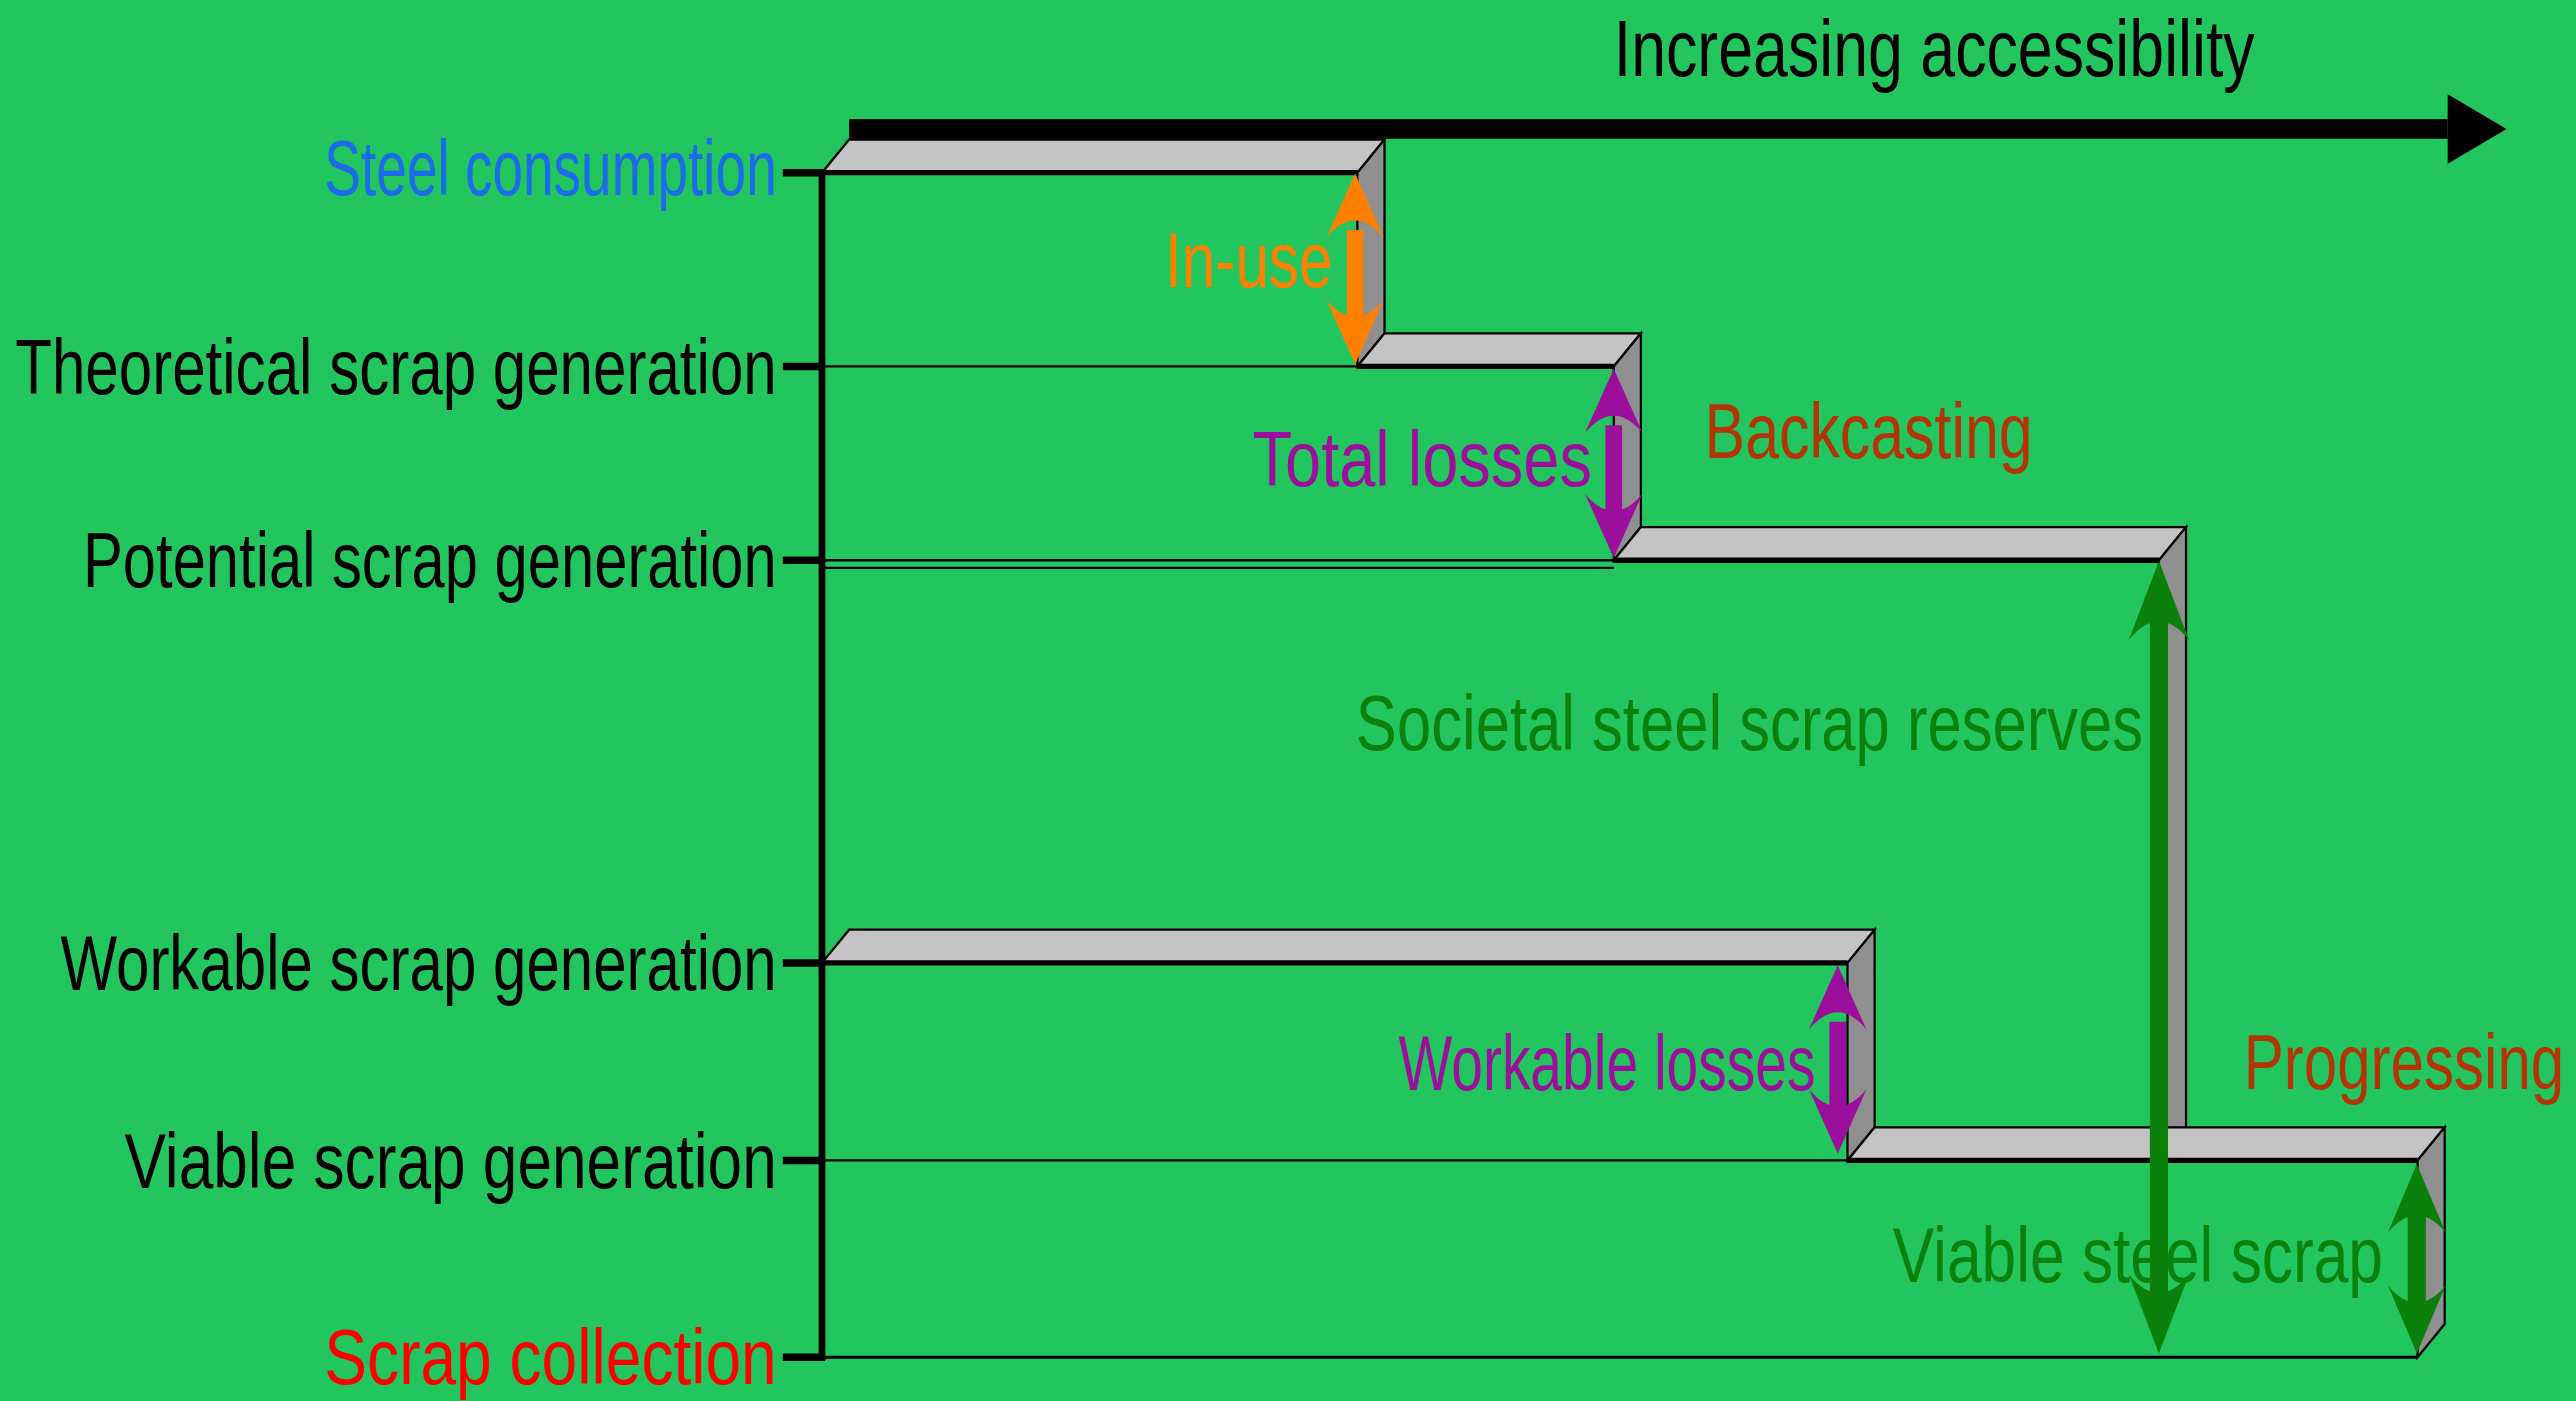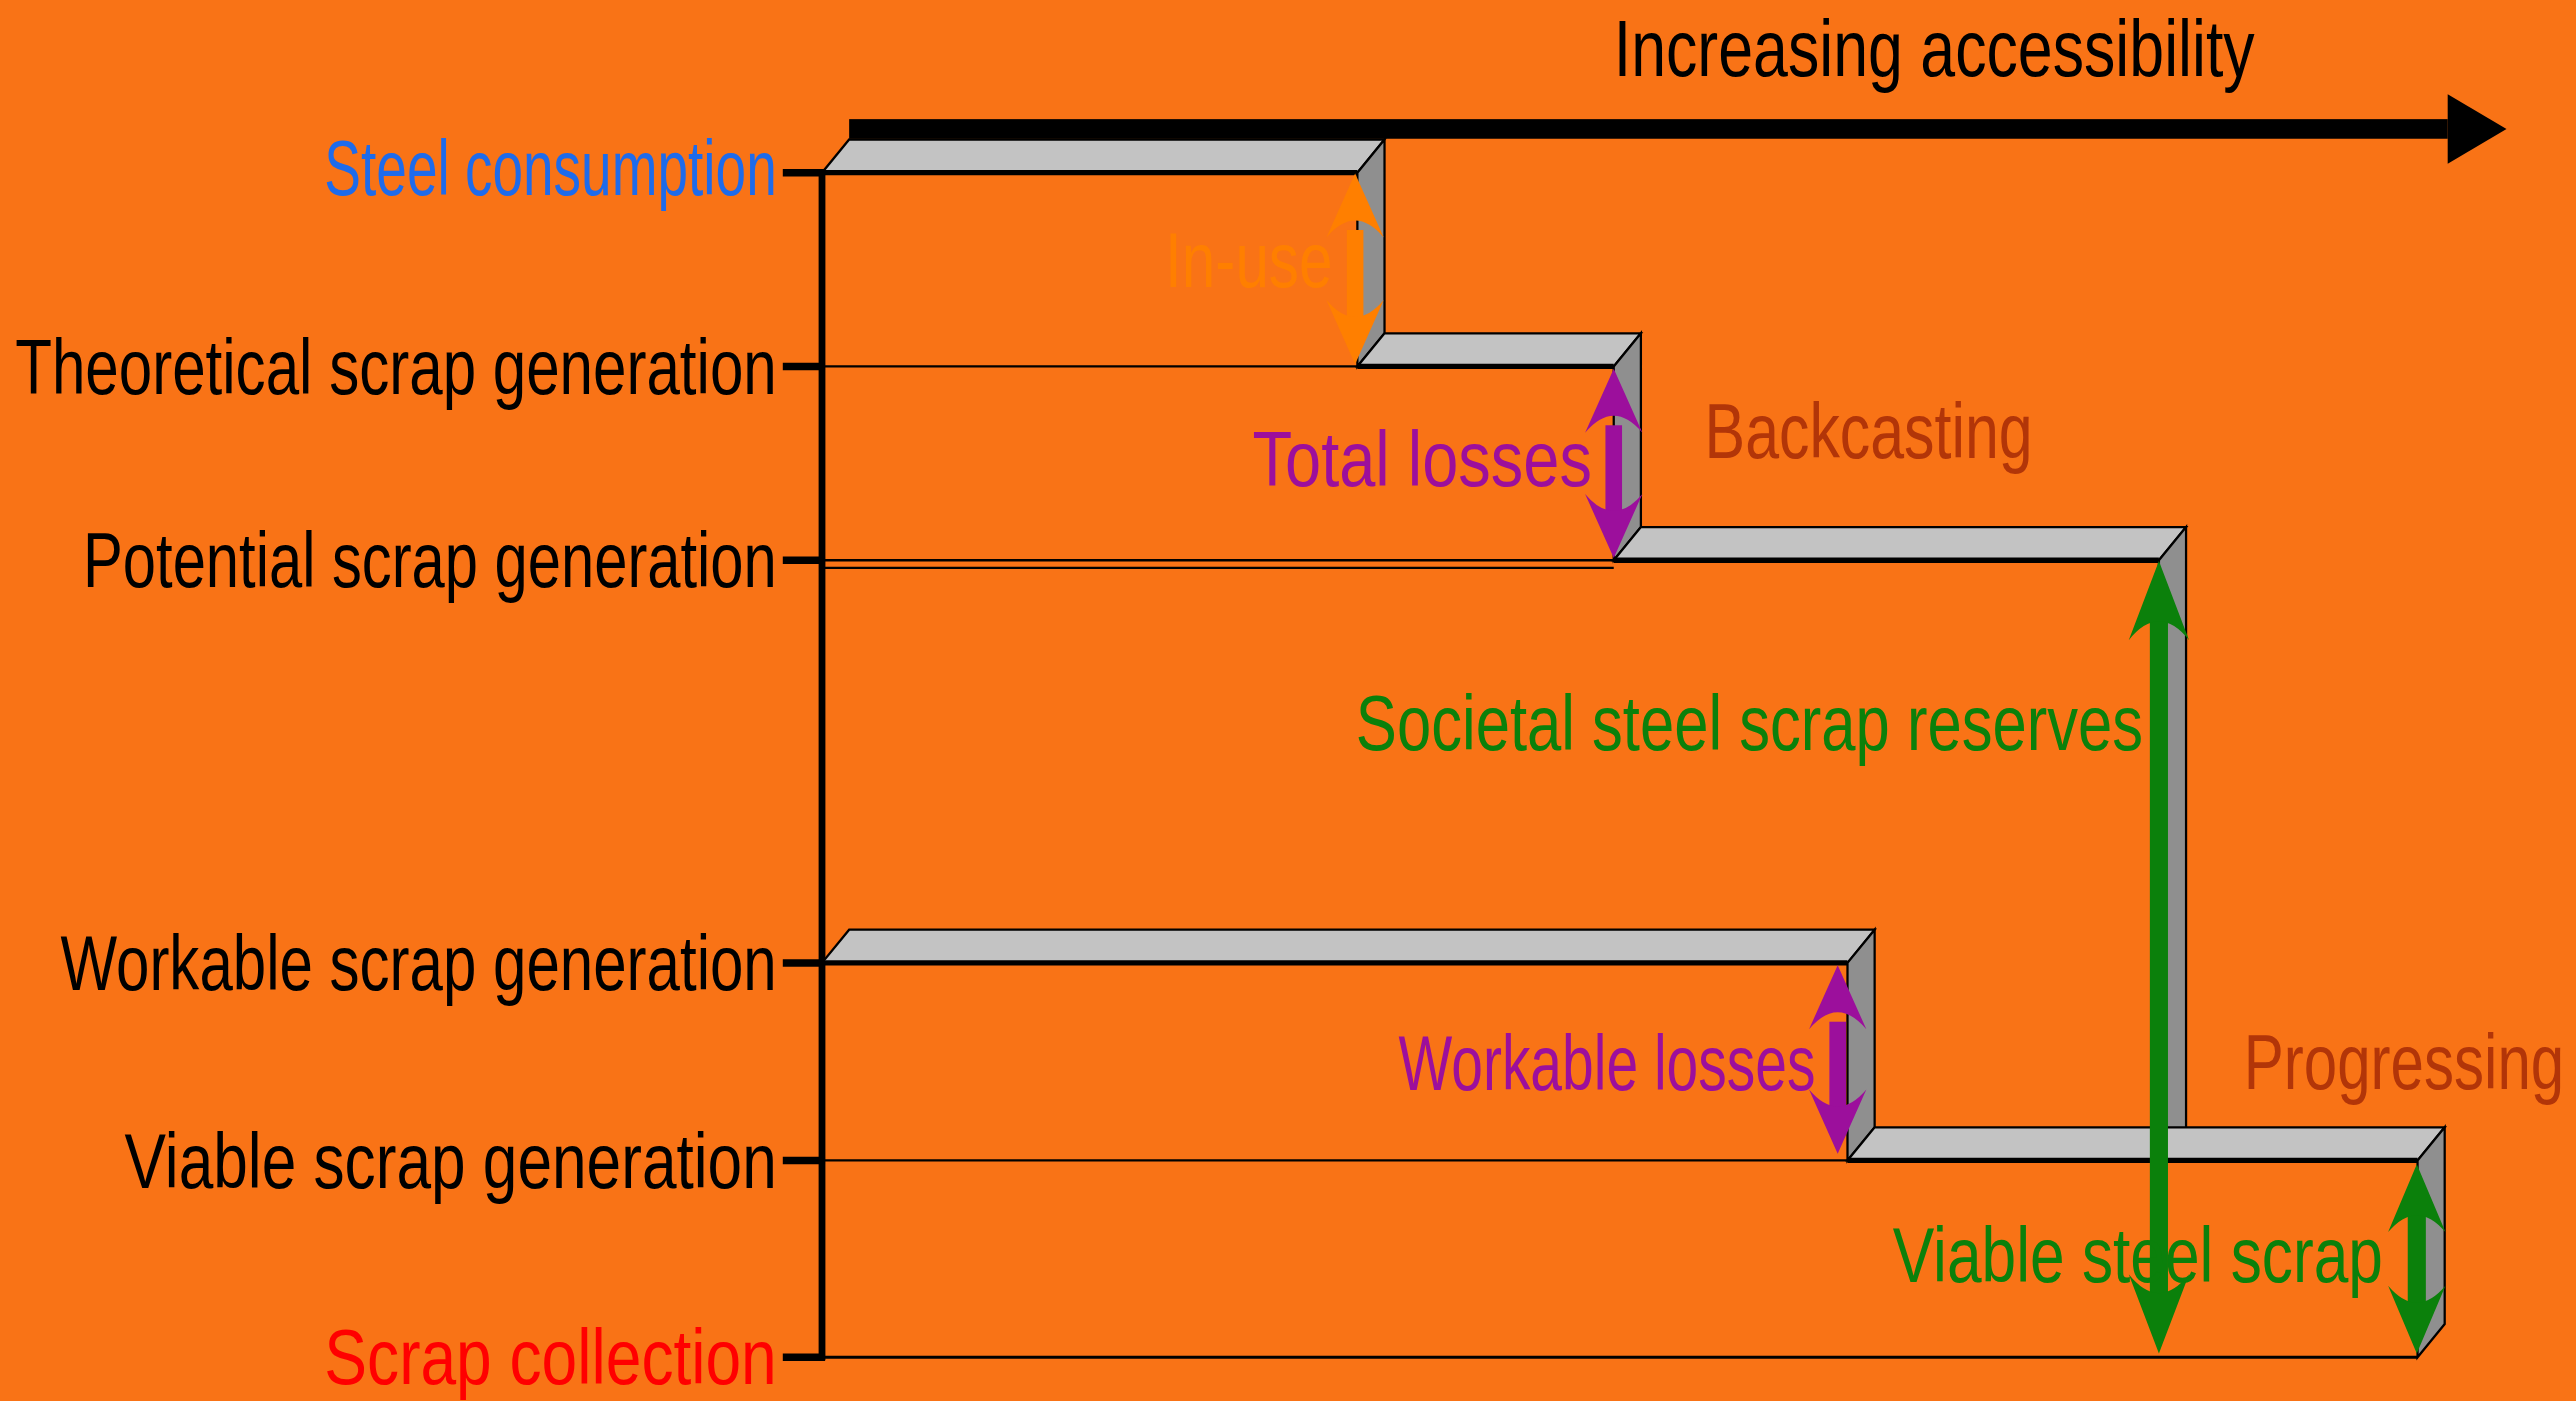--- a/index.html
+++ b/index.html
@@ -1,16 +1,16 @@
 <!DOCTYPE html>
 <html style="font-size:12px"><head>
 <meta charset="utf-8">
 <style>
   html,body{margin:0;padding:0;background:#ffffff;}
-  .stage{position:relative;width:2576px;height:1401px;background:#f97316;overflow:hidden;}
+  .stage{position:relative;width:2576px;height:1401px;background:#22c55e;overflow:hidden;}
   svg{display:block;width:2576px;height:1401px;}
   text{font-family:"Liberation Sans", sans-serif;}
   .lbl{font-size:104px;}
   .ttl{font-size:106px;}
 </style>
 </head>
 <body>
 
 <div class="stage">
 <svg viewBox="0 0 3416 1858" xmlns="http://www.w3.org/2000/svg">

